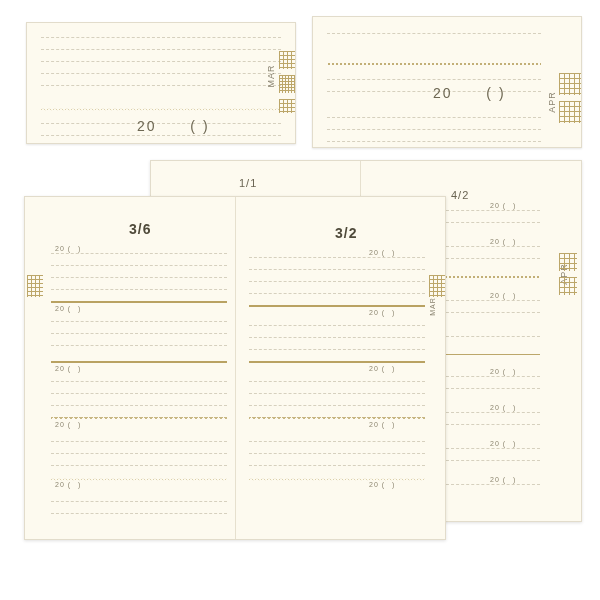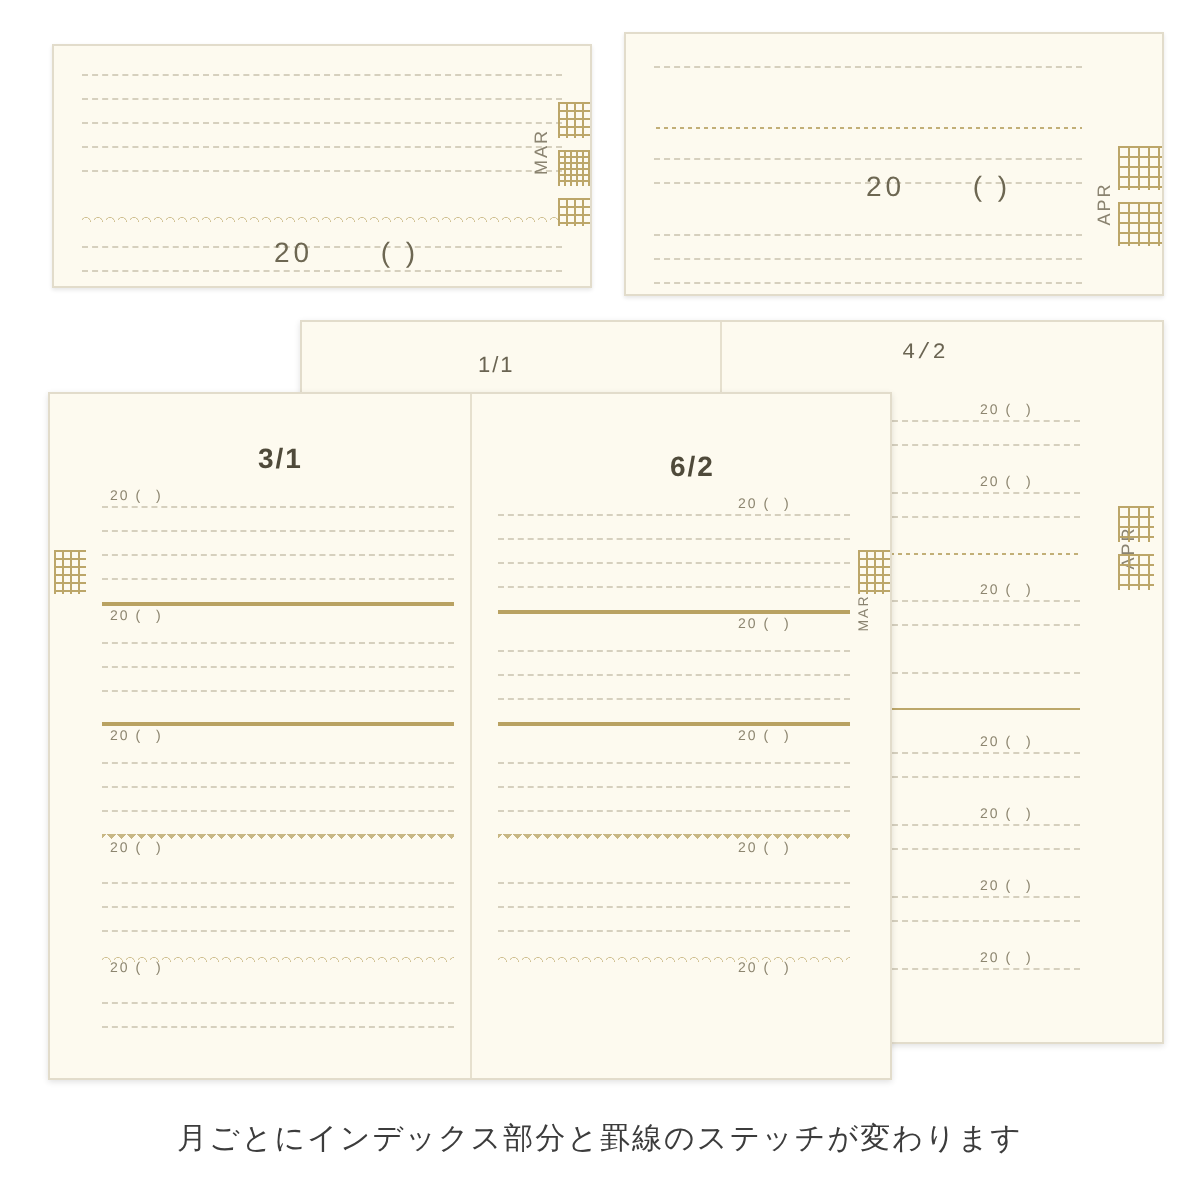--- a/index.html
+++ b/index.html
@@ -163,21 +163,21 @@
     <div class="stitch wide" style="left:246px;top:84px;width:22px;height:22px;"></div>
 
     <div class="tab" style="left:228px;top:80px;transform:rotate(-90deg);">APR</div>
   </div>
 
   <div class="page soft" style="left:150px;top:160px;width:430px;height:360px;">
 
     <div style="position:absolute;left:209px;top:0;bottom:0;width:1px;background:#e6e0ce;"></div>
 
     <div class="daytitle small" style="left:88px;top:16px;">1/1</div>
-    <div class="daytitle small" style="left:300px;top:10px;font-family:Liberation Mono, monospace;">4/2</div>
+    <div class="daytitle small" style="left:300px;top:28px;">4/2</div>
 
     <div class="tab" style="left:402px;top:108px;transform:rotate(-90deg);">APR</div>
     <div class="stitch wide" style="left:408px;top:92px;width:18px;height:18px;"></div>
     <div class="stitch wide" style="left:408px;top:116px;width:18px;height:18px;"></div>
   </div>
 
   <div style="position:absolute;left:360px;top:180px;width:220px;height:330px;overflow:hidden;">
     <div class="rule dash" style="top:30px;left:0;right:40px;"></div>
     <div class="rule dash" style="top:42px;left:0;right:40px;"></div>
     <div class="rule dash" style="top:66px;left:0;right:40px;"></div>
@@ -222,23 +222,23 @@
     <div class="datestamp" style="left:130px;top:296px;">
       <span>20</span>
       <span class="paren">(        )</span>
     </div>
   </div>
 
   <div class="page soft" style="left:24px;top:196px;width:420px;height:342px;">
 
     <div style="position:absolute;left:210px;top:0;bottom:0;width:1px;background:#e6e0ce;"></div>
 
-    <div class="daytitle" style="left:104px;top:24px;">3/1</div>
-
-    <div class="daytitle" style="left:310px;top:28px;">6/2</div>
+    <div class="daytitle" style="left:104px;top:24px;">3/6</div>
+
+    <div class="daytitle" style="left:310px;top:28px;">3/2</div>
 
     <div style="position:absolute;left:26px;top:48px;width:176px;height:280px;">
       <div class="rule dash" style="top:8px;left:0;right:0;"></div>
       <div class="rule dash" style="top:20px;left:0;right:0;"></div>
       <div class="rule dash" style="top:32px;left:0;right:0;"></div>
       <div class="rule dash" style="top:44px;left:0;right:0;"></div>
       <div class="rule goldthick" style="top:56px;left:0;right:0;"></div>
       <div class="rule dash" style="top:76px;left:0;right:0;"></div>
       <div class="rule dash" style="top:88px;left:0;right:0;"></div>
       <div class="rule dash" style="top:100px;left:0;right:0;"></div>
@@ -316,15 +316,14 @@
         <span class="paren">(        )</span>
       </div>
     </div>
 
     <div class="stitch" style="left:2px;top:78px;width:16px;height:22px;"></div>
 
     <div class="stitch" style="left:404px;top:78px;width:16px;height:22px;"></div>
     <div class="tab" style="left:398px;top:106px;transform:rotate(-90deg);font-size:7px;">MAR</div>
   </div>
 
-  <div class="caption" style="top:560px;">月ごとにインデックス部分と罫線のステッチが変わります</div>
 
 </div>
 
 </body></html>

